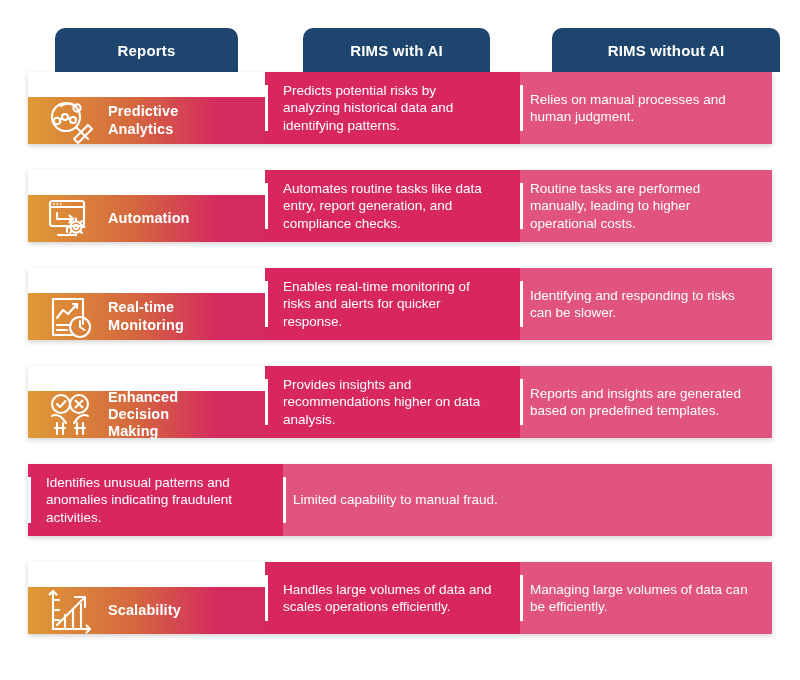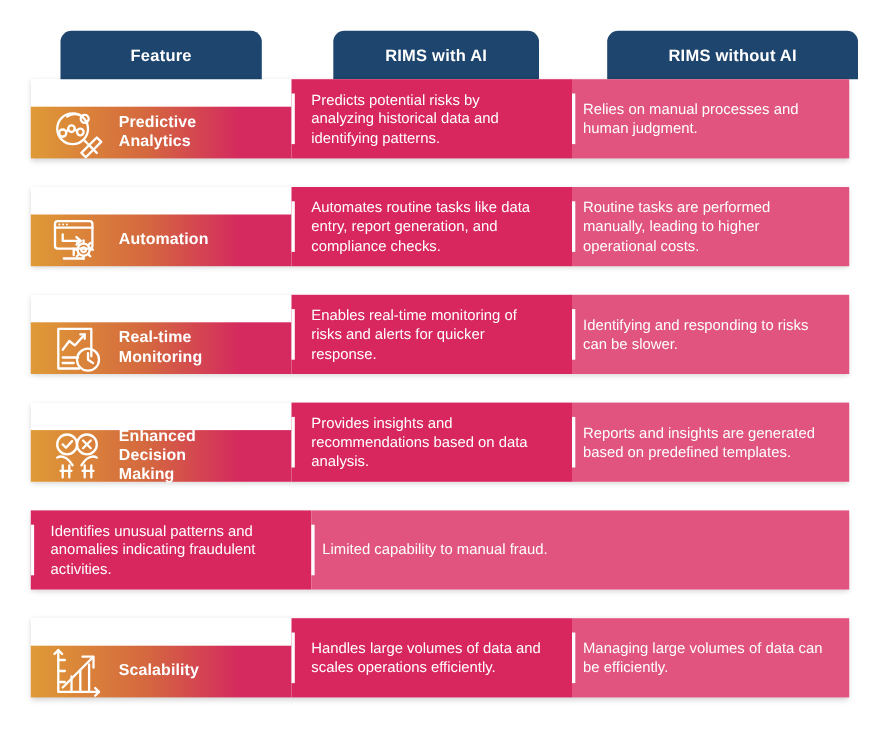--- a/index.html
+++ b/index.html
@@ -115,21 +115,21 @@
     font-weight:normal;
   }
 </style>
 </head>
 <body>
 
 <div class="infographic">
 
   <div class="header-row">
     <div class="header-pill hp-0">
-      <span>Feature</span>
+      <span>Reports</span>
     </div>
     <div class="header-pill hp-1">
       <span>RIMS with AI</span>
     </div>
     <div class="header-pill hp-2">
       <span>RIMS without AI</span>
     </div>
   </div>
 
   <div class="rows">
@@ -233,21 +233,21 @@
             <path d="M44 27 C 41 25 36 26 33 30 L 30 34"></path>
             <path d="M13 34 V 45 M 19 34 V 45"></path>
             <path d="M33 34 V 45 M 39 34 V 45"></path>
             <line x1="11" y1="39" x2="21" y2="39"></line>
             <line x1="31" y1="39" x2="41" y2="39"></line>
           </svg>
         </span>
         <span class="feature-label">Enhanced<br>Decision<br>Making</span>
       </div>
       <div class="cell-with">
-        <span class="desc">Provides insights and recommendations based on data analysis.</span>
+        <span class="desc">Provides insights and recommendations higher on data analysis.</span>
       </div>
       <div class="cell-without">
         <span class="desc">Reports and insights are generated based on predefined templates.</span>
       </div>
     </div>
 
     <div class="row">
       <div class="cell-with">
         <span class="desc">Identifies unusual patterns and anomalies indicating fraudulent activities.</span>
       </div>

